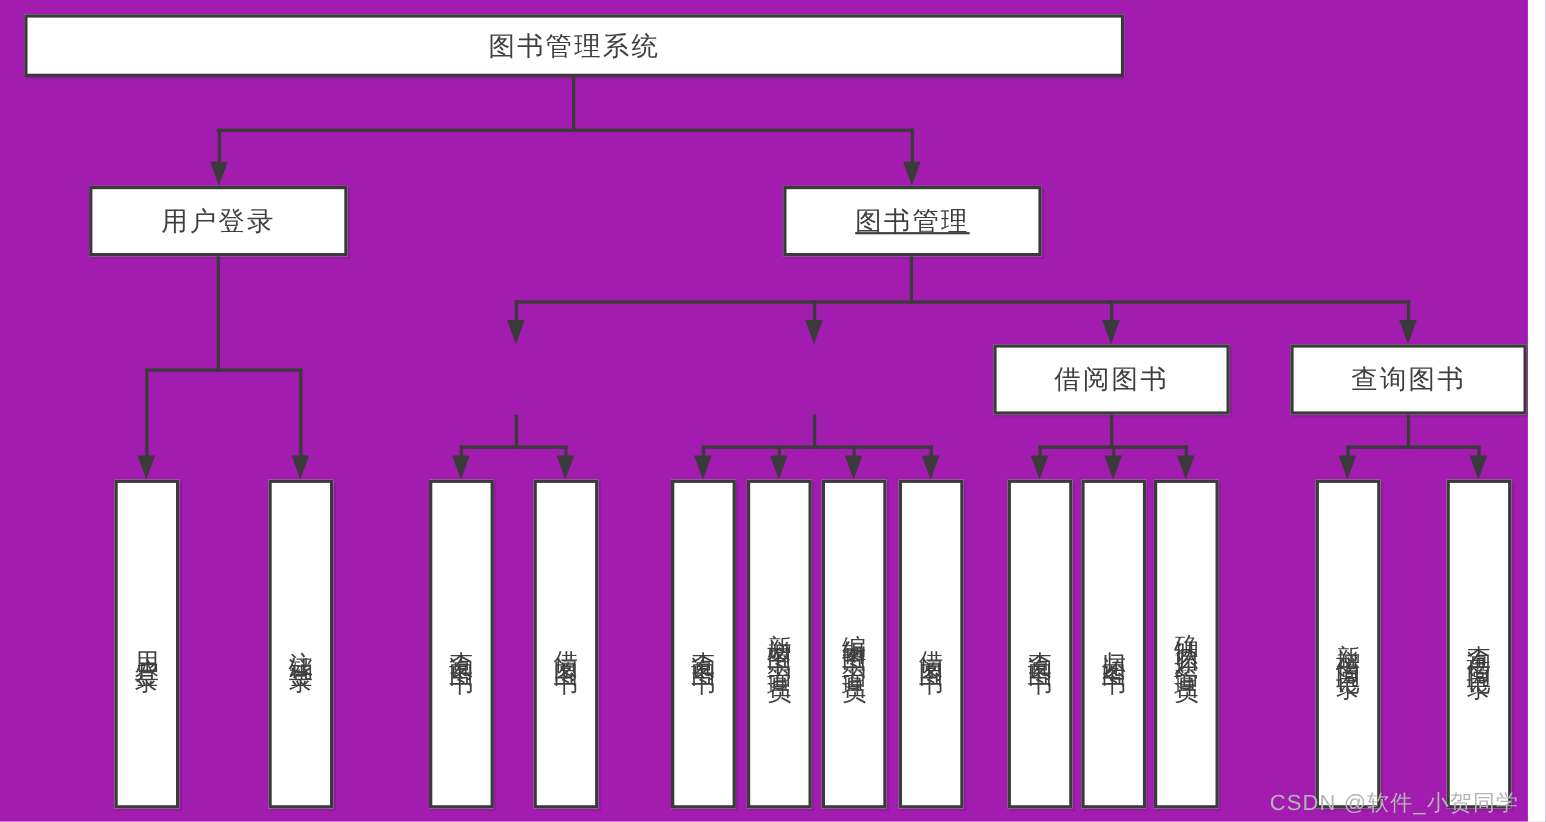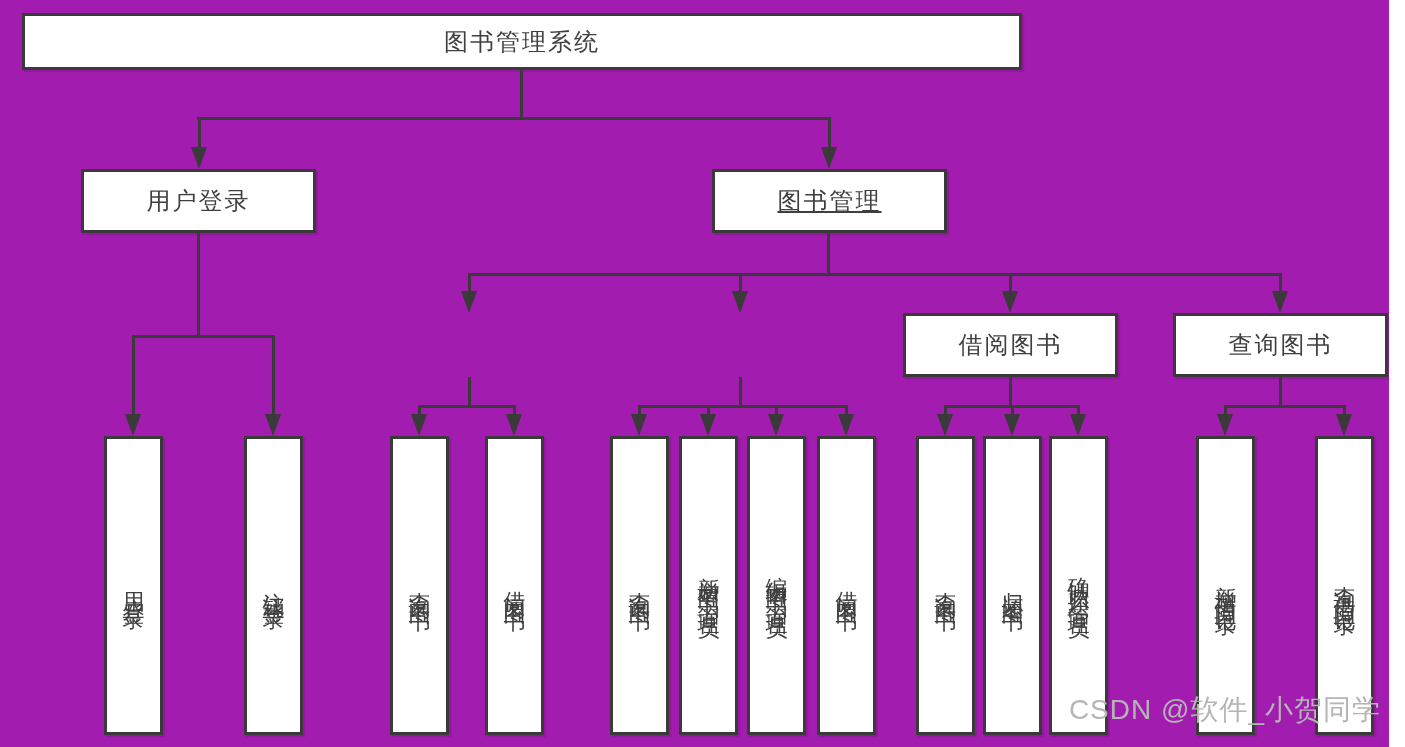--- a/index.html
+++ b/index.html
@@ -28,22 +28,22 @@
   .arrow::before {
     content:""; position:absolute; left:6.5px; top:0; bottom:18px; width:3px;
     background:var(--line);
   }
   .arrow::after {
     content:""; position:absolute; left:0; bottom:0; width:0; height:0;
     border-left:8px solid transparent; border-right:8px solid transparent;
     border-top:22px solid var(--line);
   }
   .watermark {
-    position:absolute; right:8px; bottom:18px;
-    font-size:28px; letter-spacing:1px; color:#b5b5b5; white-space:nowrap;
+    position:absolute; right:8px; bottom:4px;
+    font-size:20px; letter-spacing:1px; color:#b5b5b5; white-space:nowrap;
   }
 </style>
 </head>
 <body>
 
 <div class="canvas">
 
   <div class="box" style="left:22px; top:13px; width:1000px; height:57px;">图书管理系统</div>
 
   <div class="vl" style="left:520px; top:69px; height:50px;"></div>

